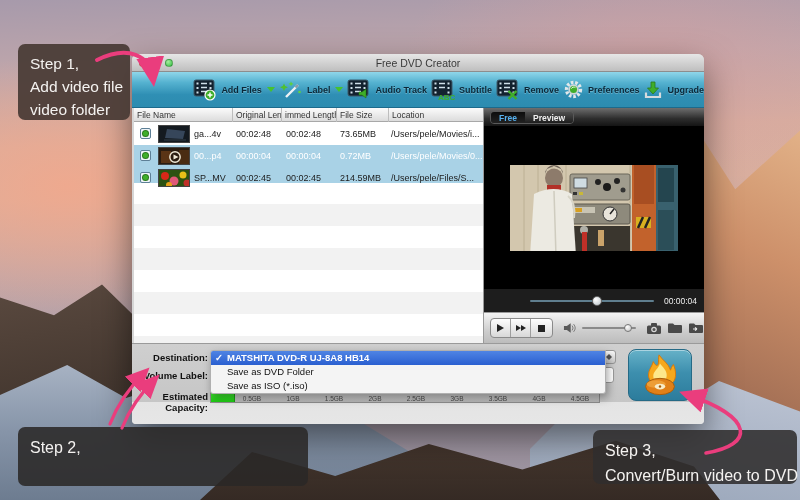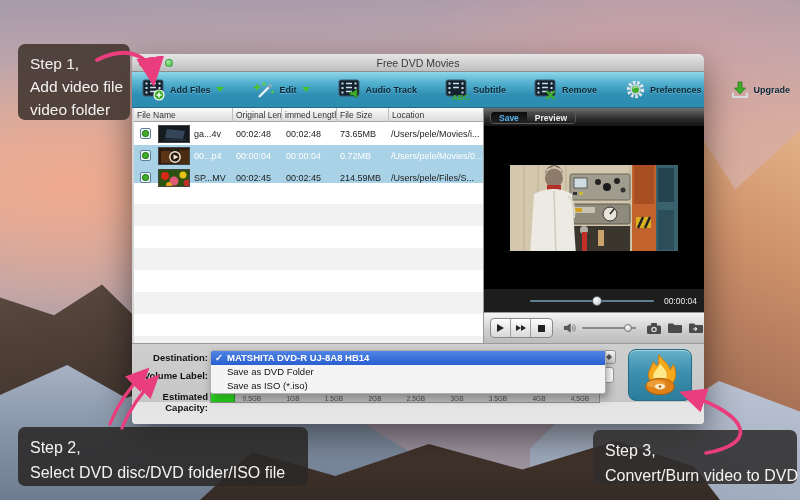--- a/index.html
+++ b/index.html
@@ -37,21 +37,21 @@
     background:linear-gradient(#e6e6e6,#bfbfbf); border-bottom:1px solid #8d8d8d; border-radius:6px 6px 0 0; }
   .lights { position:absolute; left:7px; top:5px; display:flex; gap:5px; }
   .light { width:8px; height:8px; border-radius:50%; border:0.5px solid rgba(0,0,0,.25); }
   .light.red { background:radial-gradient(circle at 35% 30%,#ff9a94,#f55148); }
   .light.yellow { background:radial-gradient(circle at 35% 30%,#ffe3a0,#f6b42e); }
   .light.green { background:radial-gradient(circle at 35% 30%,#a8eda0,#32c141); }
   .win-title { position:absolute; left:0; right:0; top:3px; text-align:center; font-size:10.5px; color:#3a3a3a; }
 
   .toolbar { position:absolute; left:0; top:18px; width:100%; height:36px;
     background:linear-gradient(#8fd6ea 0%,#55b2d0 30%,#2f8fb4 65%,#2d8cb0 100%);
-    border-bottom:1px solid #1c6a8c; display:flex; align-items:center; padding-left:10px; gap:28px; }
+    border-bottom:1px solid #1c6a8c; display:flex; align-items:center; padding-left:10px; gap:4px;justify-content:flex-end; }
   .tb-item { display:flex; align-items:center; gap:4px; cursor:default; }
   .tb-label { font-size:9px; font-weight:bold; color:#0b2838; text-shadow:0 1px 0 rgba(255,255,255,.25); white-space:nowrap; }
   .tb-caret { width:0; height:0; border-left:4px solid transparent; border-right:4px solid transparent; border-top:5px solid #46c22e; margin-left:1px; }
   .tb-icon { display:block; }
 
   
   .table { position:absolute; left:2px; top:54px; width:350px; height:235px; background:#fff; border-right:1px solid #9a9a9a; overflow:hidden; }
   .thead { position:absolute; left:0; top:0; width:100%; height:14px;
     background:linear-gradient(#fbfbfb,#dcdcdc); border-bottom:1px solid #a8a8a8; }
   .th { position:absolute; top:0; height:14px; font-size:8.5px; color:#333; line-height:14px;
@@ -151,21 +151,21 @@
   </div>
 
   <div class="window">
 
     <div class="titlebar">
       <div class="lights">
         <div class="light red"></div>
         <div class="light yellow"></div>
         <div class="light green"></div>
       </div>
-      <div class="win-title">Free DVD Movies</div>
+      <div class="win-title">Free DVD Creator</div>
     </div>
 
     <div class="toolbar">
       <div class="tb-item">
         <svg class="tb-icon" width="24" height="22" viewBox="0 0 24 22">
           <rect x="1" y="1" width="20" height="16" rx="2" fill="#13222f" stroke="#3e5a6a"></rect>
           <path d="M3.5 3.5h2v2h-2zM3.5 8h2v2h-2zM3.5 12.5h2v2h-2zM16.5 3.5h2v2h-2zM16.5 8h2v2h-2zM16.5 12.5h2v2h-2z" fill="#cfe0ea"></path>
           <path d="M8 4.5h6M8 8.5h6M8 12.5h6" stroke="#cfe0ea" stroke-width="1.6"></path>
           <circle cx="17" cy="16" r="5" fill="#3fae2a" stroke="#fff" stroke-width="1.2"></circle>
           <path d="M17 13.5v5M14.5 16h5" stroke="#fff" stroke-width="1.5"></path>
@@ -174,21 +174,21 @@
         <span class="tb-caret"></span>
       </div>
       <div class="tb-item">
         <svg class="tb-icon" width="24" height="20" viewBox="0 0 24 20">
           <line x1="7" y1="17" x2="19" y2="5" stroke="#eef3f6" stroke-width="2.4"></line>
           <line x1="16.5" y1="7.5" x2="19" y2="5" stroke="#8a9aa6" stroke-width="2.4"></line>
           <path d="M5 3.5l1.2 2.6 2.8 1.2-2.8 1.2L5 11.1 3.8 8.5 1 7.3l2.8-1.2z" fill="#4fc030"></path>
           <path d="M12 1.5l.8 1.6 1.8.8-1.8.8-.8 1.6-.8-1.6-1.8-.8 1.8-.8z" fill="#5ed040"></path>
           <circle cx="20.5" cy="12" r="1.3" fill="#5ed040"></circle>
         </svg>
-        <span class="tb-label">Edit</span>
+        <span class="tb-label">Label</span>
         <span class="tb-caret"></span>
       </div>
       <div class="tb-item">
         <svg class="tb-icon" width="24" height="22" viewBox="0 0 24 22">
           <rect x="1" y="1" width="20" height="16" rx="2" fill="#13222f" stroke="#3e5a6a"></rect>
           <path d="M3.5 3.5h2v2h-2zM3.5 8h2v2h-2zM3.5 12.5h2v2h-2zM16.5 3.5h2v2h-2zM16.5 8h2v2h-2zM16.5 12.5h2v2h-2z" fill="#cfe0ea"></path>
           <path d="M8 4.5h6M8 8.5h6M8 12.5h6" stroke="#cfe0ea" stroke-width="1.6"></path>
           <path d="M12 13h3l4-3v9l-4-3h-3z" fill="#3fae2a" stroke="#1e7a12" stroke-width=".6"></path>
         </svg>
         <span class="tb-label">Audio Track</span>
@@ -292,21 +292,21 @@
           <span class="cell" style="left:257px;width:92px;">/Users/pele/Files/S...</span>
         </div>
 
         <div class="table-empty"></div>
       </div>
     </div>
 
     <div class="preview">
       <div class="tabbar">
         <div class="tabgroup">
-          <div class="tab active">Save</div>
+          <div class="tab active">Free</div>
           <div class="tab inactive">Preview</div>
         </div>
       </div>
       <div class="video-area">
         <svg class="video-frame" viewBox="0 0 168 96">
           <rect width="168" height="96" fill="#d3c7ae"></rect>
           <path d="M14 0V96M28 0V96M42 0V96M56 0V96M120 0V96" stroke="#bcb094" stroke-width="1"></path>
           <rect x="122" width="24" height="96" fill="#c2622c"></rect>
           <rect x="124" y="4" width="20" height="40" fill="#a84e22"></rect>
           <rect x="146" width="22" height="96" fill="#39616e"></rect>
@@ -446,21 +446,20 @@
     </div>
   </div>
 
   <div class="callout co-step1">
     <div class="cl-line">Step 1,</div>
     <div class="cl-line">Add video file</div>
     <div class="cl-line">video folder</div>
   </div>
   <div class="callout co-step2">
     <div class="cl-line">Step 2,</div>
-    <div class="cl-line">Select DVD disc/DVD folder/ISO file</div>
   </div>
   <div class="callout co-step3">
     <div class="cl-line">Step 3,</div>
     <div class="cl-line">Convert/Burn video to DVD</div>
   </div>
 
   <svg class="arrows" width="800" height="500" viewBox="0 0 800 500">
     <defs>
       <marker id="ah" markerWidth="8" markerHeight="8" refX="5.5" refY="3.5" orient="auto">
         <path d="M0 0L7.5 3.5 0 7z" fill="#ea3d7d"></path>

